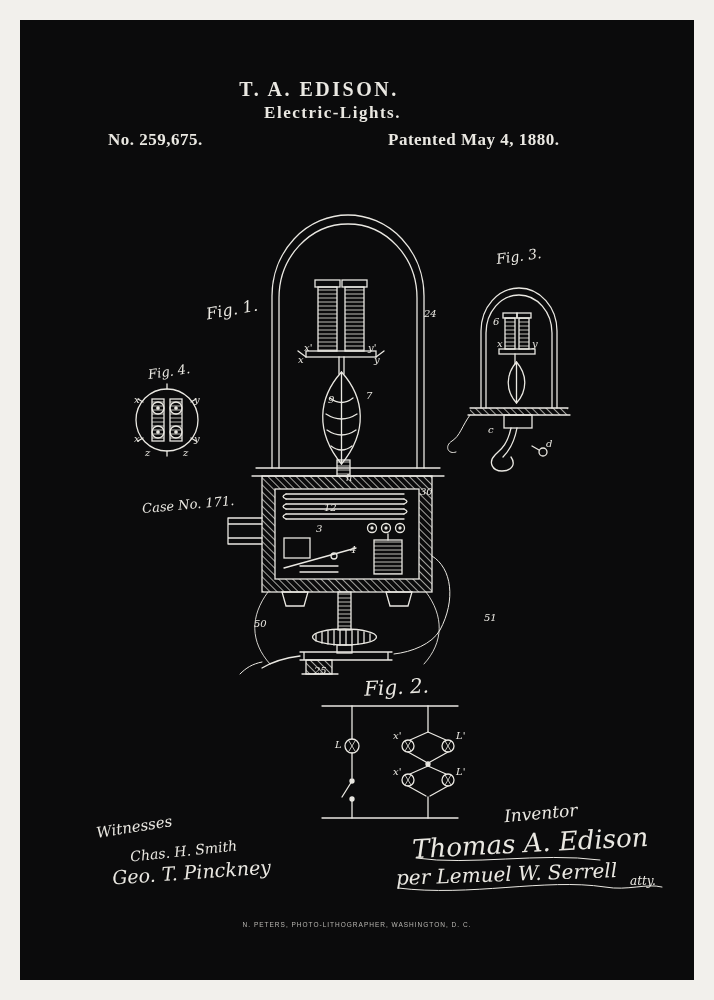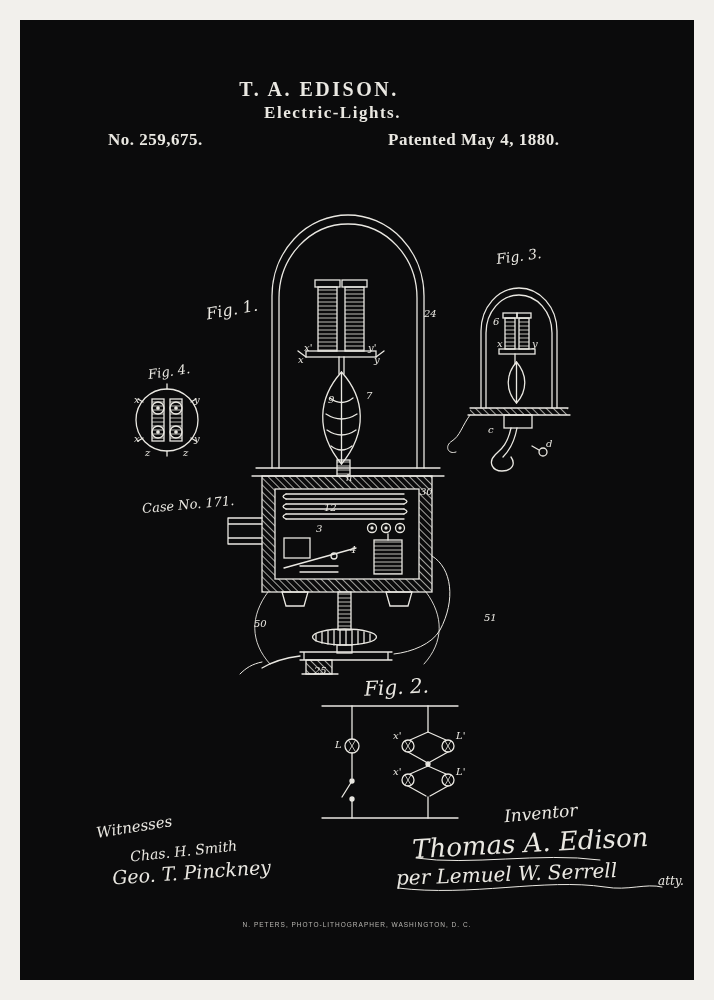--- a/index.html
+++ b/index.html
@@ -35,21 +35,21 @@
   .fig2-lbl{left:364px;top:675px;font-size:20px;transform:rotate(-3deg);}
   .fig3-lbl{left:496px;top:248px;font-size:14px;transform:rotate(-8deg);}
   .fig4-lbl{left:148px;top:364px;font-size:13px;transform:rotate(-8deg);}
   .case-lbl{left:142px;top:497px;font-size:13px;transform:rotate(-5deg);}
   .witnesses{left:96px;top:818px;font-size:15px;transform:rotate(-9deg);}
   .witness1{left:130px;top:843px;font-size:14px;transform:rotate(-6deg);}
   .witness2{left:112px;top:861px;font-size:19px;transform:rotate(-4deg);}
   .inventor{left:504px;top:803px;font-size:17px;transform:rotate(-5deg);}
   .edison-sig{left:412px;top:828px;font-size:26px;transform:rotate(-3deg);white-space:nowrap;}
   .attorney{left:396px;top:862px;font-size:20px;transform:rotate(-2deg);white-space:nowrap;}
-  .atty{left:630px;top:874px;font-size:12px;margin-left:28px;}
+  .atty{left:630px;top:874px;font-size:12px;}
   .litho{
     left:20px;width:674px;top:921px;text-align:center;
     font-family:"Liberation Sans",sans-serif;
     font-size:6.5px;letter-spacing:1px;color:#b9b7b2;
   }
   .ref{
     position:absolute;
     font:italic 10px "DejaVu Serif",serif;
     color:var(--ink);
     white-space:nowrap;

